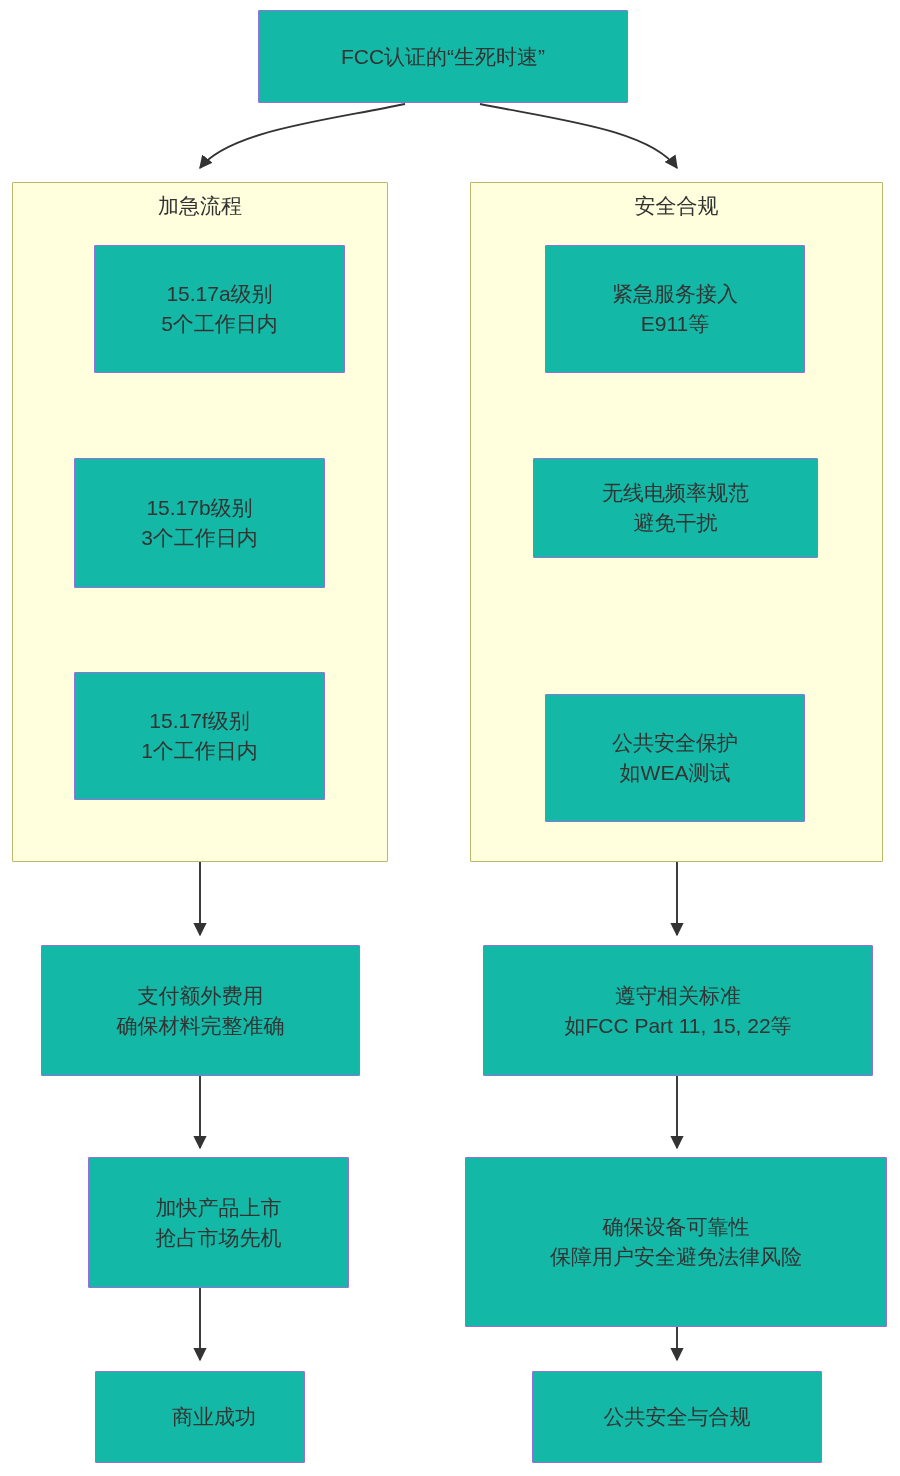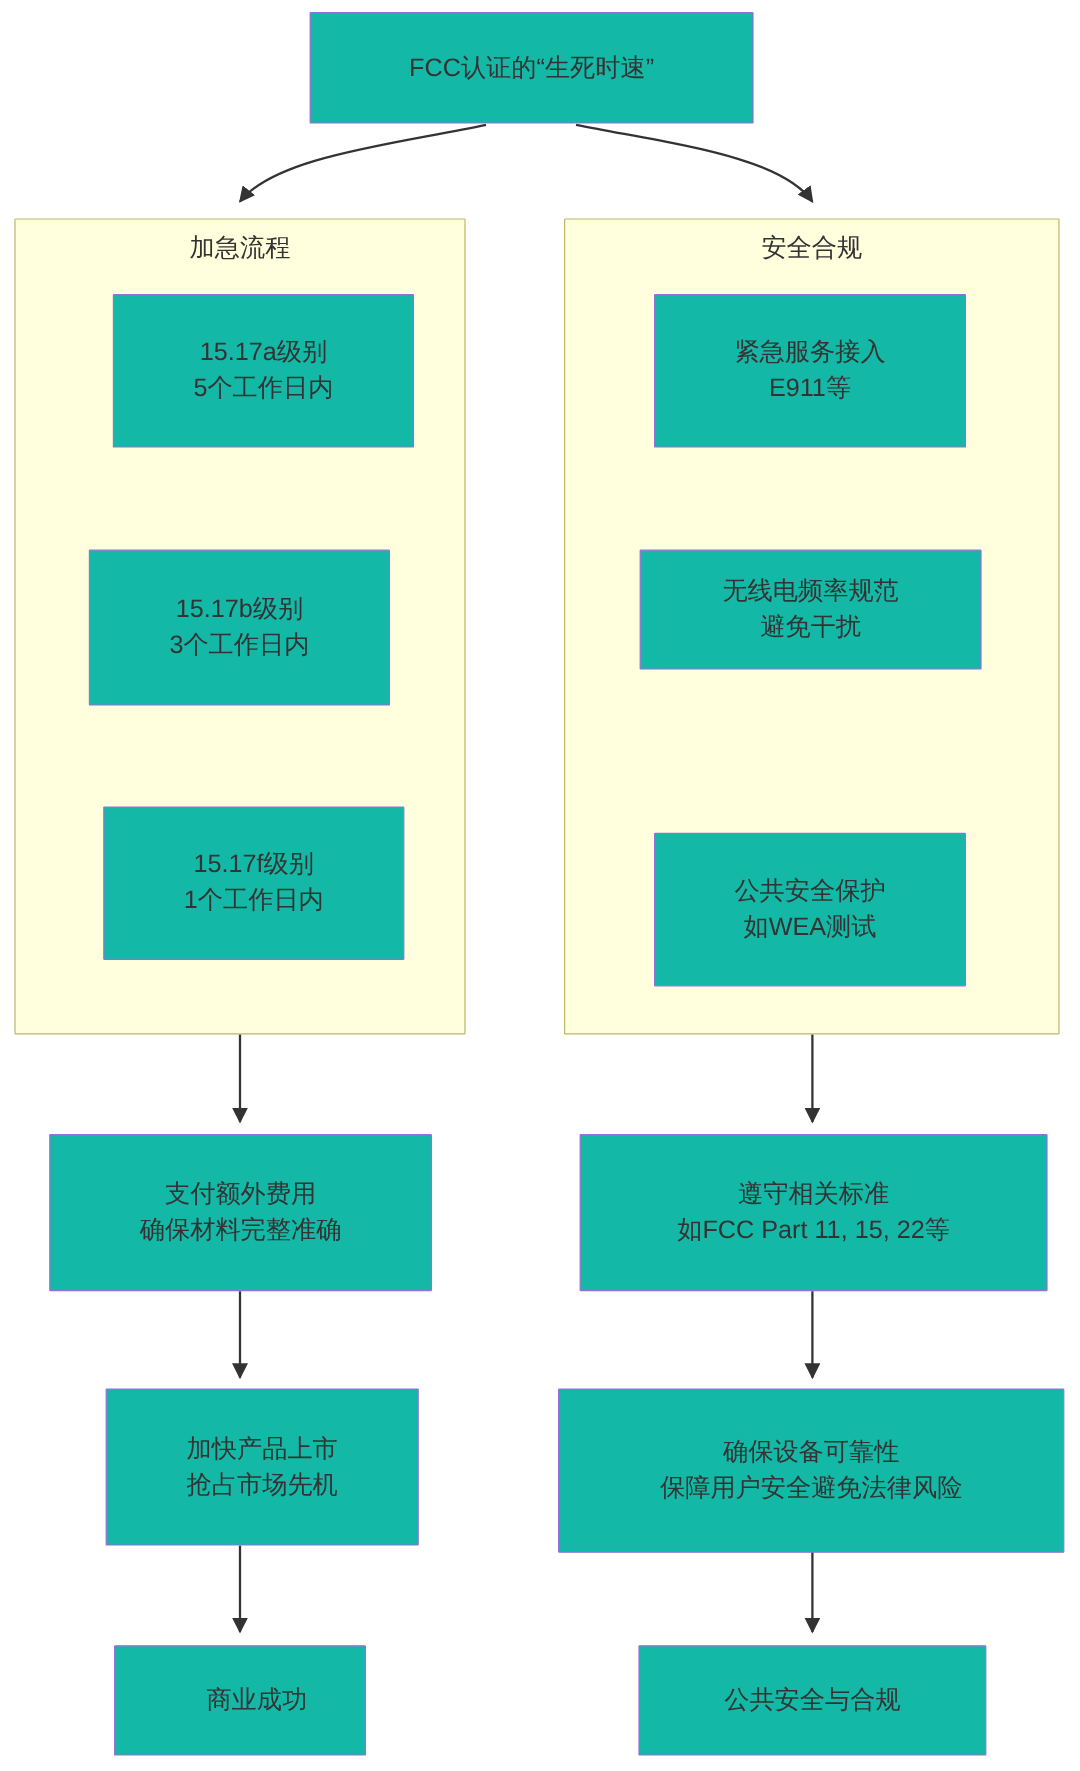--- a/index.html
+++ b/index.html
@@ -76,21 +76,21 @@
   <div class="cluster-label" style="left:12px;top:192px;width:376px;">加急流程</div>
 
   <div class="node" style="left:74px;top:245px;width:251px;height:128px;margin-left:20px;">
     <span class="txt">15.17a级别
 5个工作日内</span>
   </div>
   <div class="node" style="left:74px;top:458px;width:251px;height:130px;">
     <span class="txt">15.17b级别
 3个工作日内</span>
   </div>
-  <div class="node" style="left:86px;top:672px;width:251px;height:128px;">
+  <div class="node" style="left:74px;top:672px;width:251px;height:128px;">
     <span class="txt">15.17f级别
 1个工作日内</span>
   </div>
 
   <div class="cluster" style="left:470px;top:182px;width:413px;height:680px;"></div>
   <div class="cluster-label" style="left:470px;top:192px;width:413px;">安全合规</div>
 
   <div class="node" style="left:545px;top:245px;width:260px;height:128px;">
     <span class="txt">紧急服务接入
 E911等</span>
@@ -113,21 +113,21 @@
 抢占市场先机</span>
   </div>
   <div class="node" style="left:95px;top:1371px;width:210px;height:92px;padding-left:28px;">
     <span class="txt">商业成功</span>
   </div>
 
   <div class="node" style="left:483px;top:945px;width:390px;height:131px;">
     <span class="txt">遵守相关标准
 如FCC Part 11, 15, 22等</span>
   </div>
-  <div class="node" style="left:465px;top:1157px;width:422px;height:137px;">
+  <div class="node" style="left:465px;top:1157px;width:422px;height:170px;">
     <span class="txt">确保设备可靠性
 保障用户安全避免法律风险</span>
   </div>
   <div class="node" style="left:532px;top:1371px;width:290px;height:92px;">
     <span class="txt">公共安全与合规</span>
   </div>
 
 </div>
 
 </body></html>

